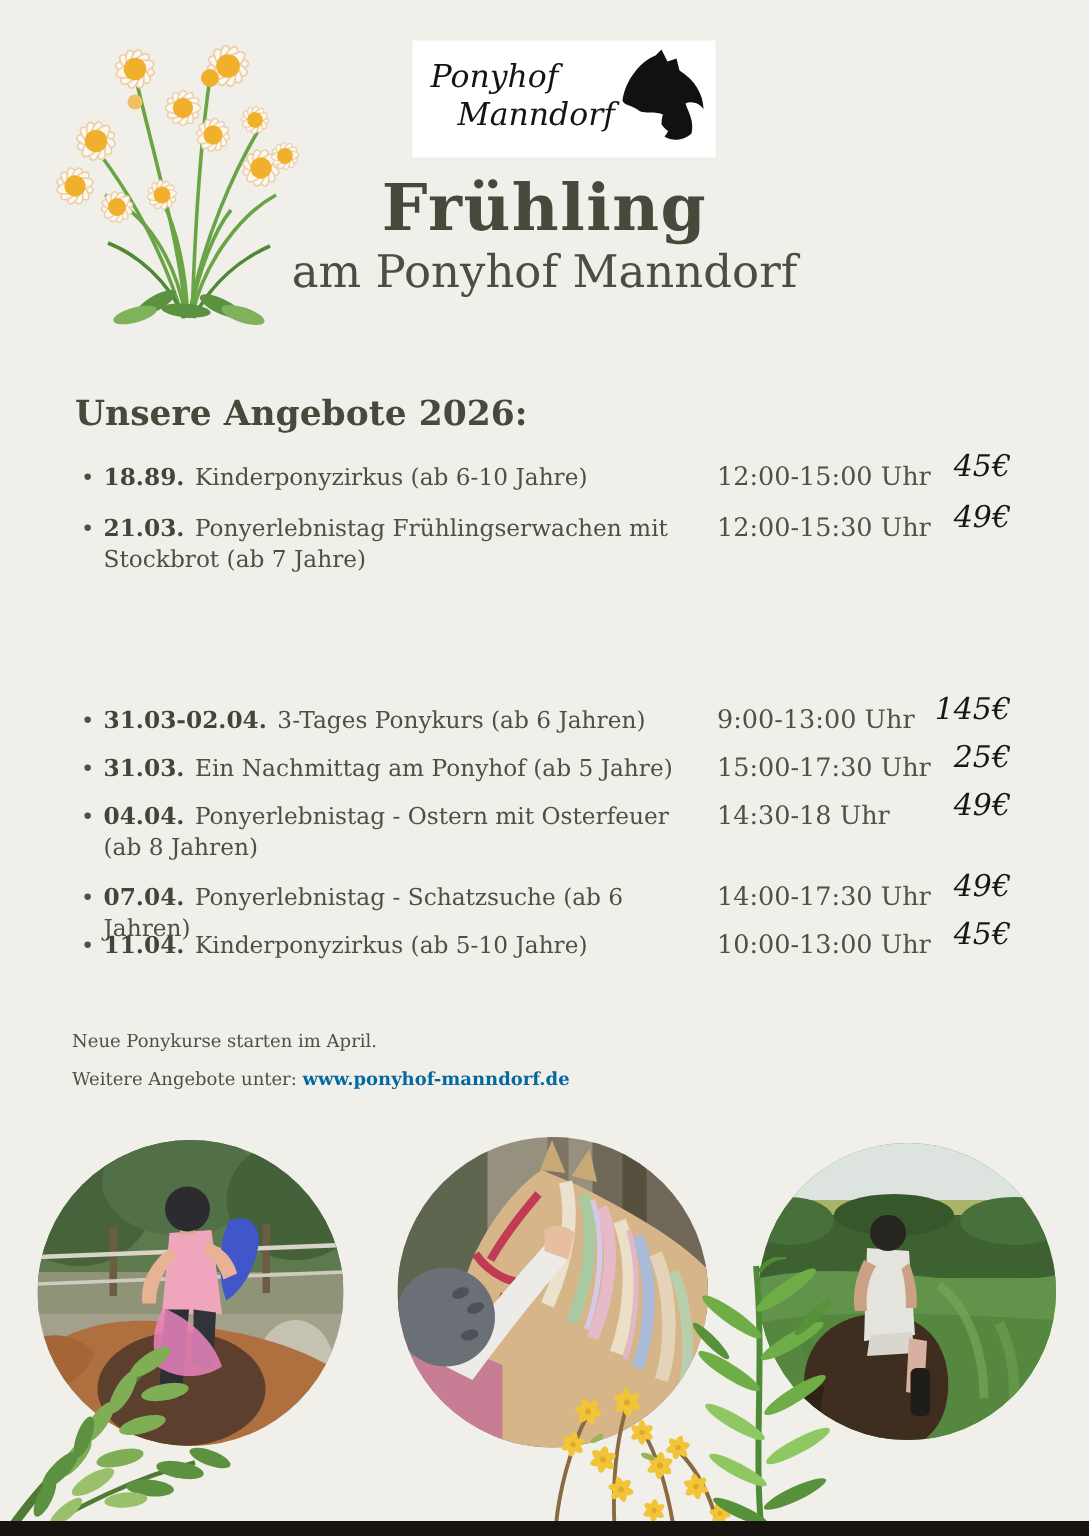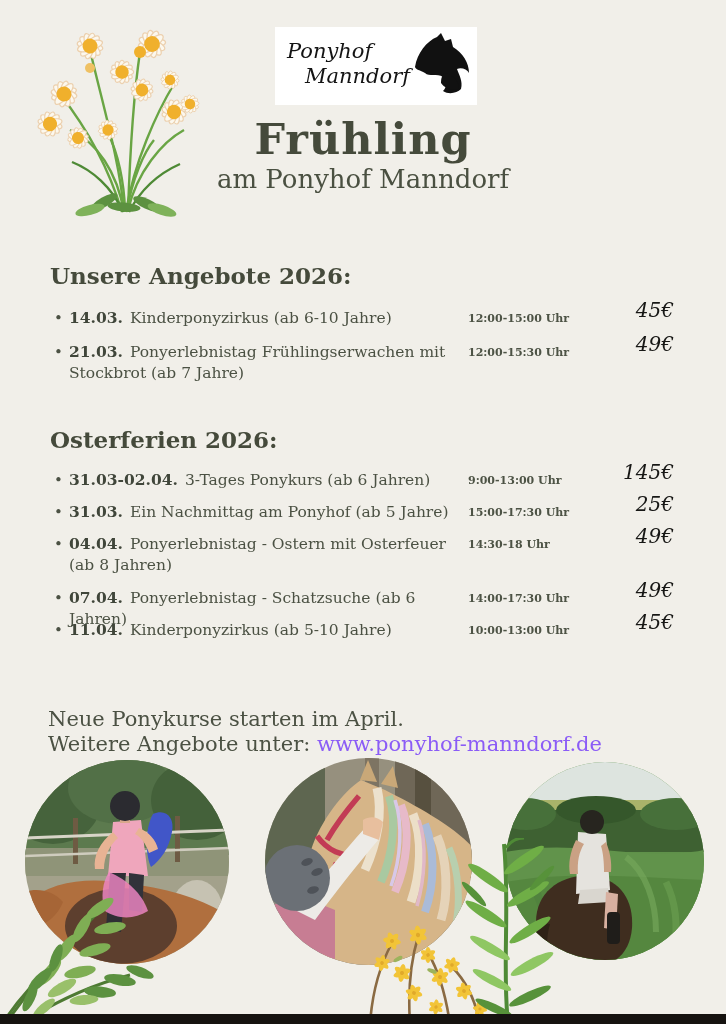--- a/index.html
+++ b/index.html
@@ -9,39 +9,39 @@
   
   .logo-box{position:absolute;left:275px;top:27px;width:162px;height:78px;background:#ffffff;padding-left:40px;}
   .logo-text{position:absolute;left:12px;top:12px;font-style:italic;font-size:21px;line-height:25px;color:#141414;}
   .logo-l2{margin-left:18px;}
   .horse-svg{position:absolute;right:4px;top:6px;}
 
   
   .title{position:absolute;top:114px;left:0;width:100%;margin:0;text-align:center;
          font-size:43px;font-weight:bold;color:#454a3b;letter-spacing:1px;}
   .subtitle{position:absolute;top:164px;left:0;width:100%;margin:0;text-align:center;
-            font-size:26px;font-weight:normal;color:#4a5041;}
+            font-size:30px;font-weight:normal;color:#4a5041;}
 
   
   .sec-heading{position:absolute;left:42px;margin:8px;font-size:23px;font-weight:bold;color:#454a3b;}
   .h-sec1{top:254px;} .h-sec2{top:418px;}
 
   .row{position:absolute;left:42px;width:632px;font-size:15.5px;color:#4b5143;line-height:21px;}
   .bullet{position:absolute;left:12px;top:1px;font-size:15px;}
   .desc{margin-left:27px;max-width:405px;}
   .desc b{margin-right:7px;color:#40463a;}
-  .time{position:absolute;left:426px;top:1px;font-weight:bold;font-size:11px;color:#4d5345;white-space:nowrap;}
+  .time{position:absolute;left:436px;top:1px;font-weight:normal;font-size:17px;color:#4d5345;white-space:nowrap;}
   .price{position:absolute;right:0;top:-7px;font-style:italic;font-size:20px;color:#171715;white-space:nowrap;}
 
   .r-a1{top:307px;} .r-a2{top:341px;}
   .r-b1{top:469px;} .r-b2{top:501px;} .r-b3{top:533px;} .r-b4{top:587px;} .r-b5{top:619px;}
 
   
-  .footer{position:absolute;left:48px;top:707px;font-size:21px;color:#4b5143;line-height:25px;}
-  .footer .site{font-weight:normal;color:#8b5cf6;}
+  .footer{position:absolute;left:48px;top:682px;font-size:12px;color:#4b5143;line-height:25px;}
+  .footer .site{font-weight:bold;color:#0369a1;}
 
   
   .photo{position:absolute;z-index:10;}
   .deco{position:absolute;z-index:20;}
   .bottom-bar{position:absolute;left:0;bottom:0;width:726px;height:10px;background:#161310;z-index:30;}
 </style>
 </head>
 <body>
 
 <div class="page">
@@ -111,36 +111,35 @@
   </div>
 
   <h1 class="title">Frühling</h1>
   <h2 class="subtitle">am Ponyhof Manndorf</h2>
 
   <h3 class="sec-heading h-sec1">Unsere Angebote 2026:</h3>
 
   <div class="row r-a1">
     <span class="bullet">•</span>
     <div class="desc">
-      <b>14.03.</b><span>Kinderponyzirkus (ab 6-10 Jahre)</span>
+      <b>18.89.</b><span>Kinderponyzirkus (ab 6-10 Jahre)</span>
     </div>
     <span class="time">12:00-15:00 Uhr</span>
     <span class="price">45€</span>
   </div>
 
   <div class="row r-a2">
     <span class="bullet">•</span>
     <div class="desc">
       <b>21.03.</b><span>Ponyerlebnistag Frühlingserwachen mit Stockbrot (ab 7 Jahre)</span>
     </div>
     <span class="time">12:00-15:30 Uhr</span>
     <span class="price">49€</span>
   </div>
 
-  <h3 class="sec-heading h-sec2">Osterferien 2026:</h3>
 
   <div class="row r-b1">
     <span class="bullet">•</span>
     <div class="desc">
       <b>31.03-02.04.</b><span>3-Tages Ponykurs (ab 6 Jahren)</span>
     </div>
     <span class="time">9:00-13:00 Uhr</span>
     <span class="price">145€</span>
   </div>
 

